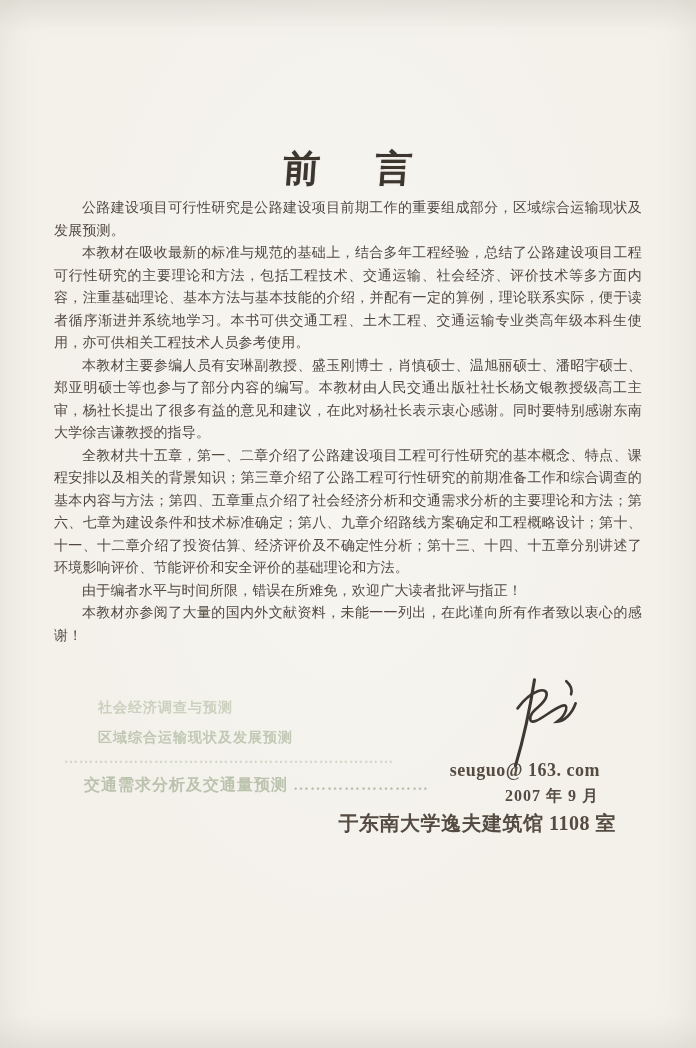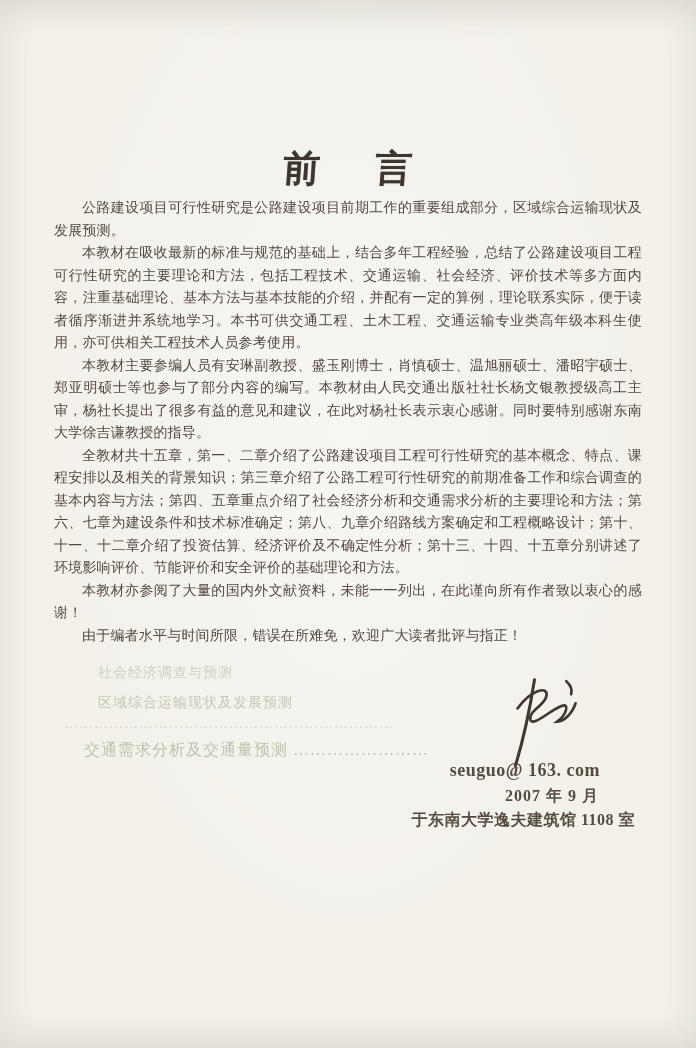--- a/index.html
+++ b/index.html
@@ -31,58 +31,59 @@
     letter-spacing:0.2px;
   }
   .body-text p{margin:0;text-indent:2em;}
   .ghost-line{
     position:absolute;
     font-size:14px;
     color:rgba(140,155,120,0.38);
     letter-spacing:1px;
     white-space:nowrap;
     filter:blur(0.4px);
-    font-weight:normal;
+    font-weight:bold;
+    margin-top:35px;
   }
   .ghost-1{top:664px;left:98px;}
   .ghost-2{top:694px;left:98px;color:rgba(130,148,112,0.45);}
   .ghost-3{top:716px;left:64px;color:rgba(140,155,120,0.32);}
   .ghost-4{top:740px;left:84px;font-size:16px;color:rgba(125,142,106,0.48);}
   .signature{
     position:absolute;top:676px;left:504px;width:92px;height:92px;
     transform:rotate(-3deg);
   }
   .signature svg{width:100%;height:100%;}
   .sig-line{
     position:absolute;
     color:rgba(70,61,51,0.92);
     white-space:nowrap;
     font-weight:bold;
   }
   .sig-email{top:760px;right:96px;font-size:18px;letter-spacing:0.5px;}
   .sig-date{top:786px;right:97px;font-size:16px;letter-spacing:1px;}
-  .sig-loc{top:810px;right:61px;font-size:16px;letter-spacing:0.5px;margin-left:16px;}
+  .sig-loc{top:810px;right:80px;font-size:20px;letter-spacing:0.5px;margin-left:16px;}
 </style>
 </head>
 <body>
 
 <div class="paper">
 
   <div class="page-title">
     <span>前</span>
     <span>言</span>
   </div>
 
   <div class="body-text">
     <p>公路建设项目可行性研究是公路建设项目前期工作的重要组成部分，区域综合运输现状及发展预测。</p>
     <p>本教材在吸收最新的标准与规范的基础上，结合多年工程经验，总结了公路建设项目工程可行性研究的主要理论和方法，包括工程技术、交通运输、社会经济、评价技术等多方面内容，注重基础理论、基本方法与基本技能的介绍，并配有一定的算例，理论联系实际，便于读者循序渐进并系统地学习。本书可供交通工程、土木工程、交通运输专业类高年级本科生使用，亦可供相关工程技术人员参考使用。</p>
     <p>本教材主要参编人员有安琳副教授、盛玉刚博士，肖慎硕士、温旭丽硕士、潘昭宇硕士、郑亚明硕士等也参与了部分内容的编写。本教材由人民交通出版社社长杨文银教授级高工主审，杨社长提出了很多有益的意见和建议，在此对杨社长表示衷心感谢。同时要特别感谢东南大学徐吉谦教授的指导。</p>
     <p>全教材共十五章，第一、二章介绍了公路建设项目工程可行性研究的基本概念、特点、课程安排以及相关的背景知识；第三章介绍了公路工程可行性研究的前期准备工作和综合调查的基本内容与方法；第四、五章重点介绍了社会经济分析和交通需求分析的主要理论和方法；第六、七章为建设条件和技术标准确定；第八、九章介绍路线方案确定和工程概略设计；第十、十一、十二章介绍了投资估算、经济评价及不确定性分析；第十三、十四、十五章分别讲述了环境影响评价、节能评价和安全评价的基础理论和方法。</p>
+    <p>由于编者水平与时间所限，错误在所难免，欢迎广大读者批评与指正！</p>
     <p>本教材亦参阅了大量的国内外文献资料，未能一一列出，在此谨向所有作者致以衷心的感谢！</p>
-    <p>由于编者水平与时间所限，错误在所难免，欢迎广大读者批评与指正！</p>
   </div>
 
   <div class="ghost-line ghost-1">社会经济调查与预测</div>
   <div class="ghost-line ghost-2">区域综合运输现状及发展预测</div>
   <div class="ghost-line ghost-3">…………………………………………………………</div>
   <div class="ghost-line ghost-4">交通需求分析及交通量预测 ……………………</div>
 
   <div class="signature">
     <svg viewBox="0 0 90 90" fill="none" xmlns="http://www.w3.org/2000/svg">
       <path d="M32,3 C28,22 22,50 9,86" stroke="#3e3831" stroke-width="3" stroke-linecap="round"></path>

